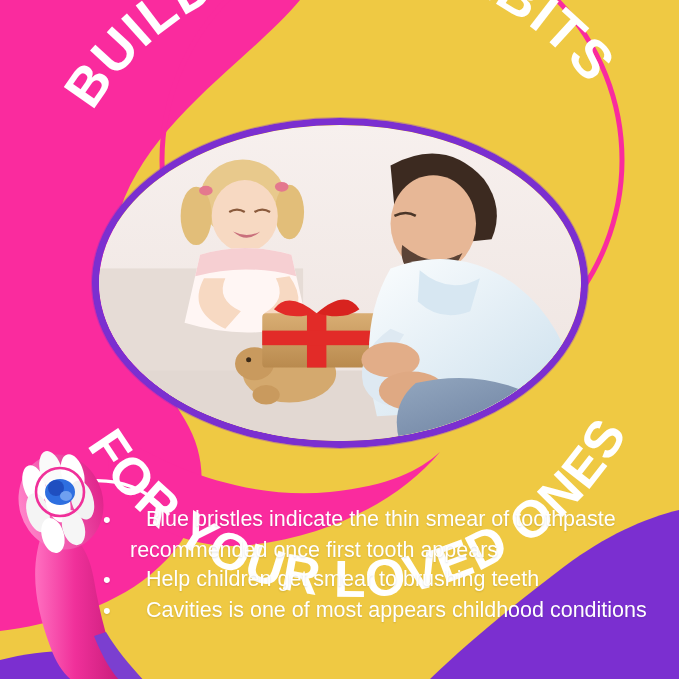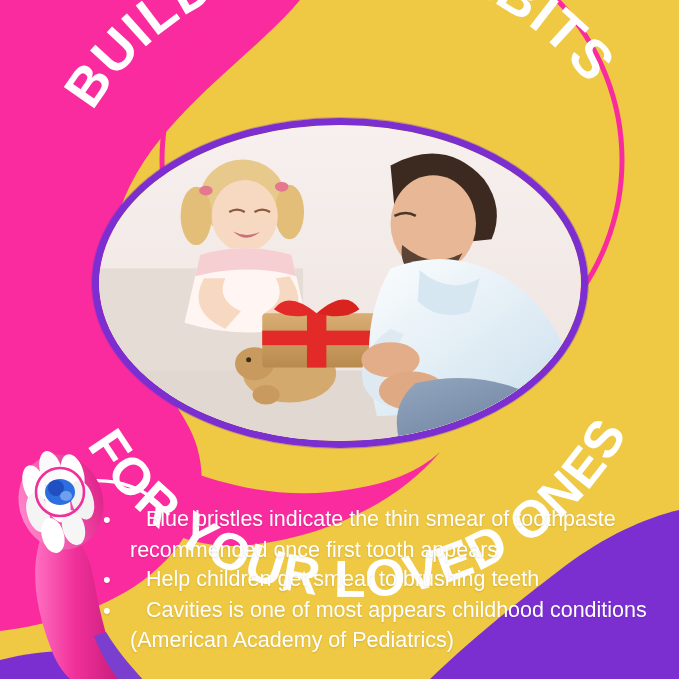--- a/index.html
+++ b/index.html
@@ -252,17 +252,16 @@
 
     <div class="bullet">
       <span class="dot">•</span>
       <span class="btext">Help children get smear to brushing teeth</span>
     </div>
 
     <div class="bullet">
       <span class="dot">•</span>
       <span class="btext">Cavities is one of most appears childhood conditions</span>
     </div>
-    <div class="bline2">(American Academy of Pediatrics)</div>
 
   </div>
 
 </div>
 
 </body></html>

